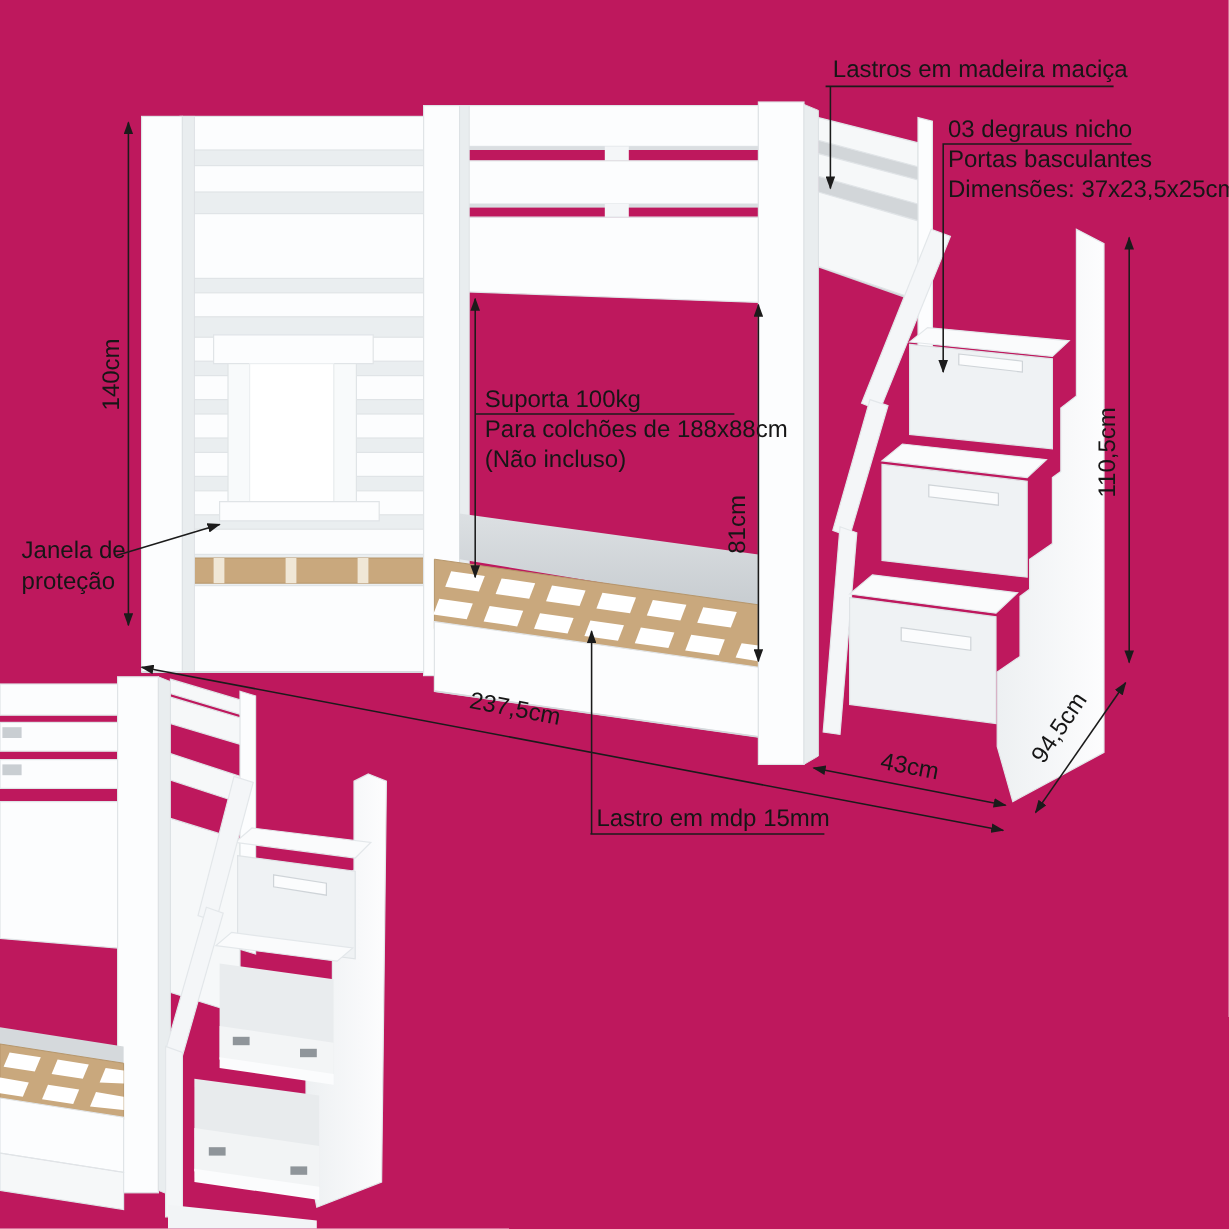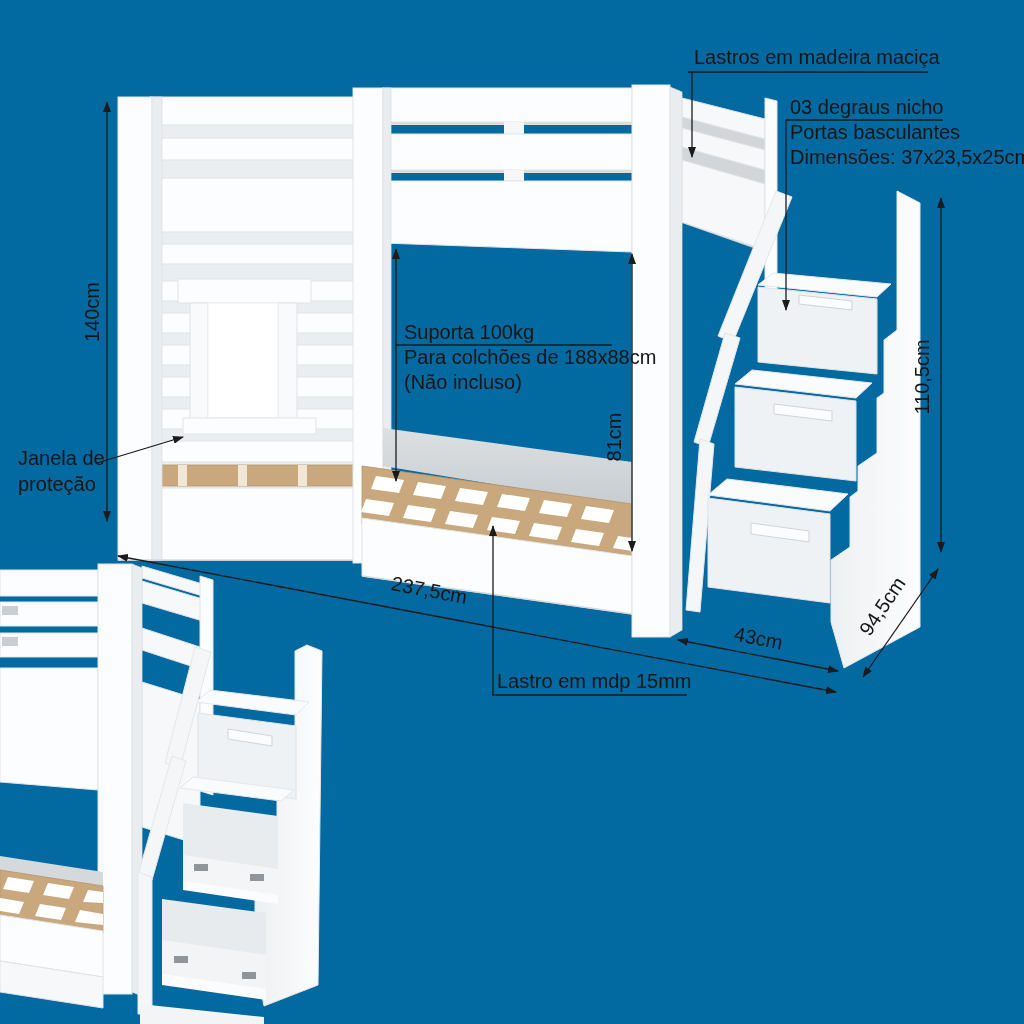--- a/index.html
+++ b/index.html
@@ -1,16 +1,16 @@
 <!DOCTYPE html>
 <html><head>
 <meta charset="utf-8">
 <style>
   html,body{margin:0;padding:0;background:#ffffff;}
-  .stage{width:1024px;height:1024px;position:relative;background:#0369a1;overflow:hidden;}
+  .stage{width:1024px;height:1024px;position:relative;background:#be185d;overflow:hidden;}
   svg{display:block;}
   svg text{font-family:"Liberation Sans", sans-serif;font-size:20px;fill:#161616;}
   .dim{stroke:#1b1b1b;stroke-width:1.3;fill:none;}
   .lead{stroke:#1b1b1b;stroke-width:1.3;fill:none;}
   .wood{fill:#c9a87d;stroke:#b59468;stroke-width:0.8;}
   .hole{fill:#ffffff;stroke:none;}
   .panel{fill:#fcfdfe;stroke:#e0e4e7;stroke-width:1;}
   .panel2{fill:#f6f8f9;stroke:#e0e4e7;stroke-width:1;}
   .side{fill:#e9edef;stroke:#dde1e4;stroke-width:0.8;}
   .door{fill:#eff2f4;stroke:#dfe3e6;stroke-width:1;}

